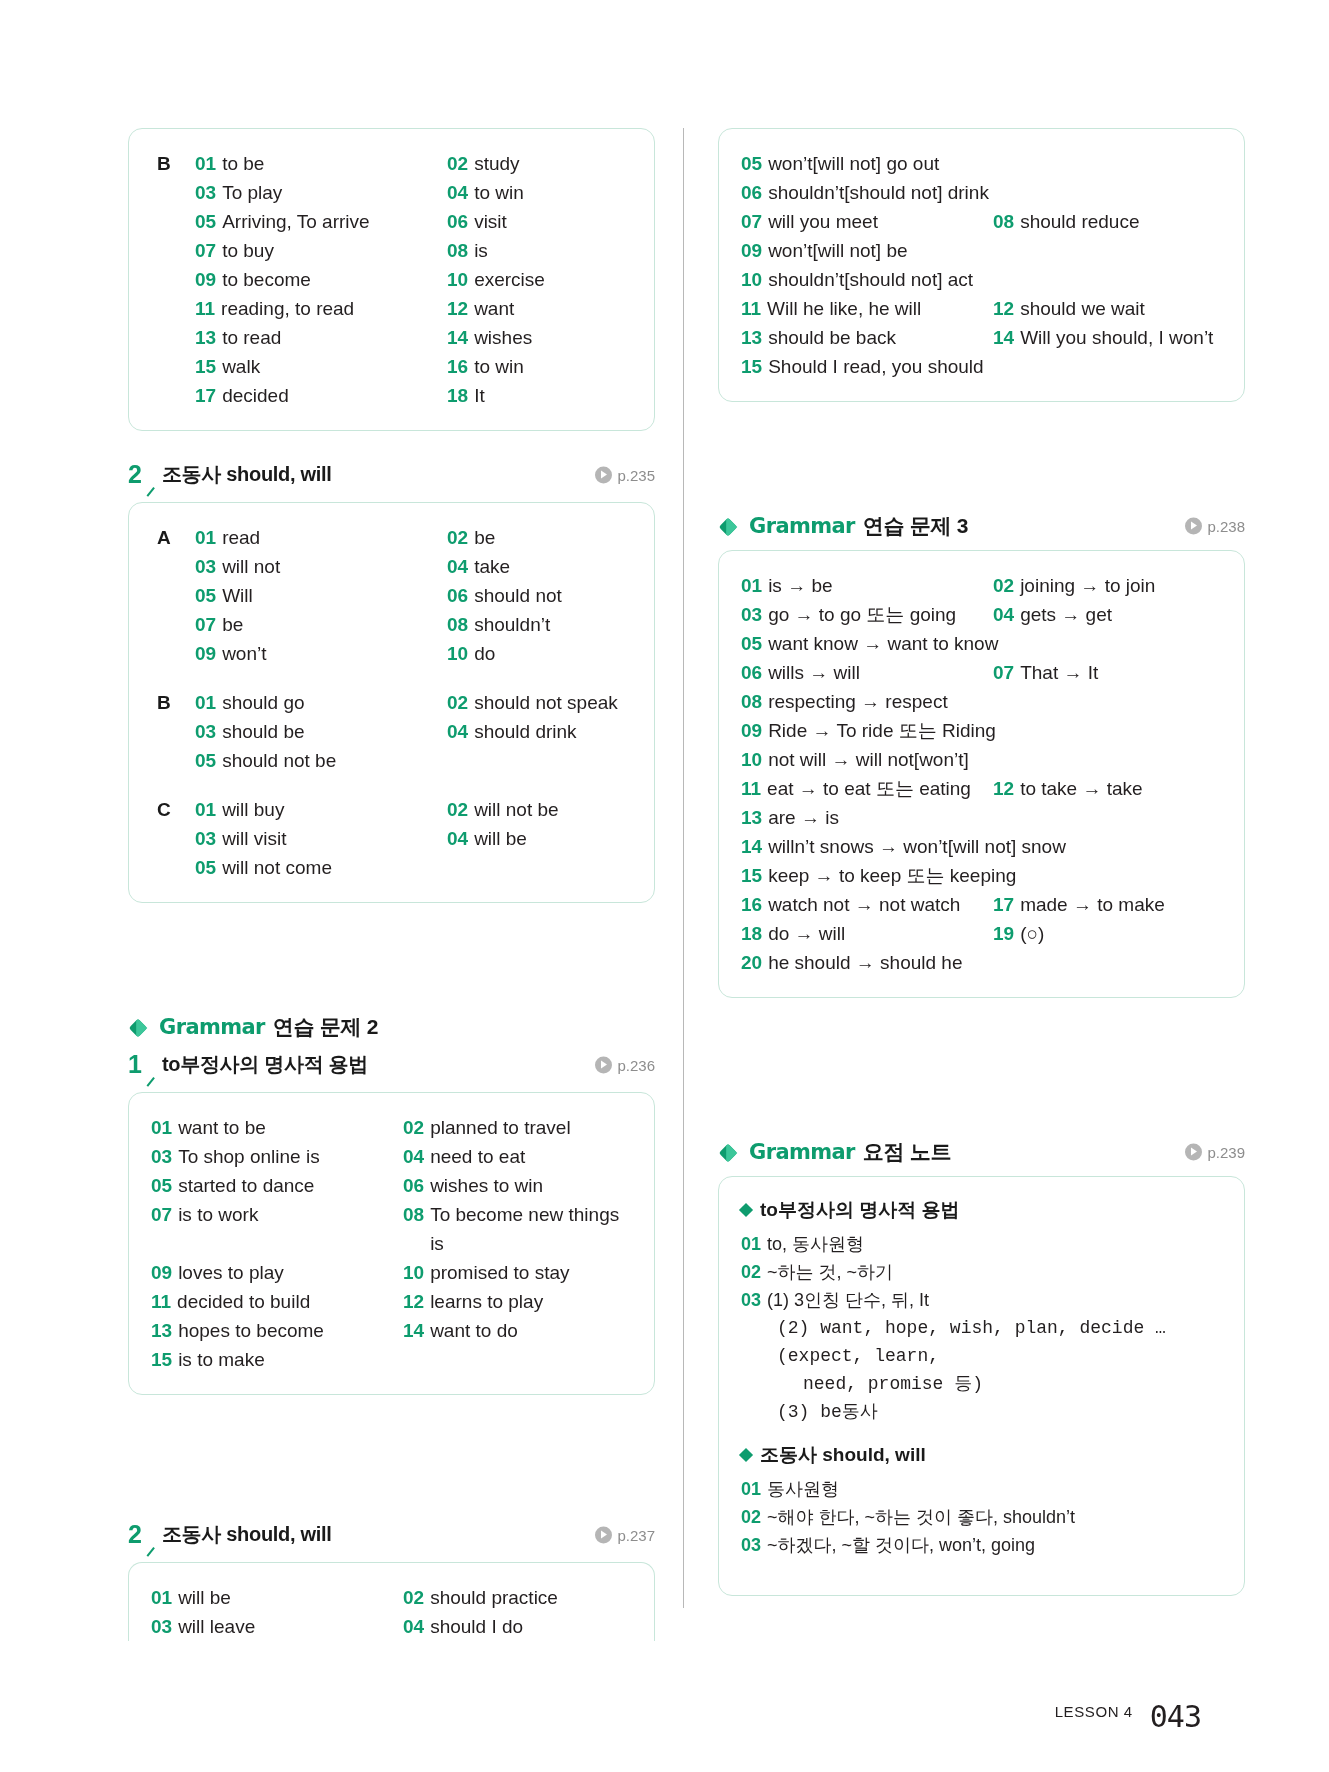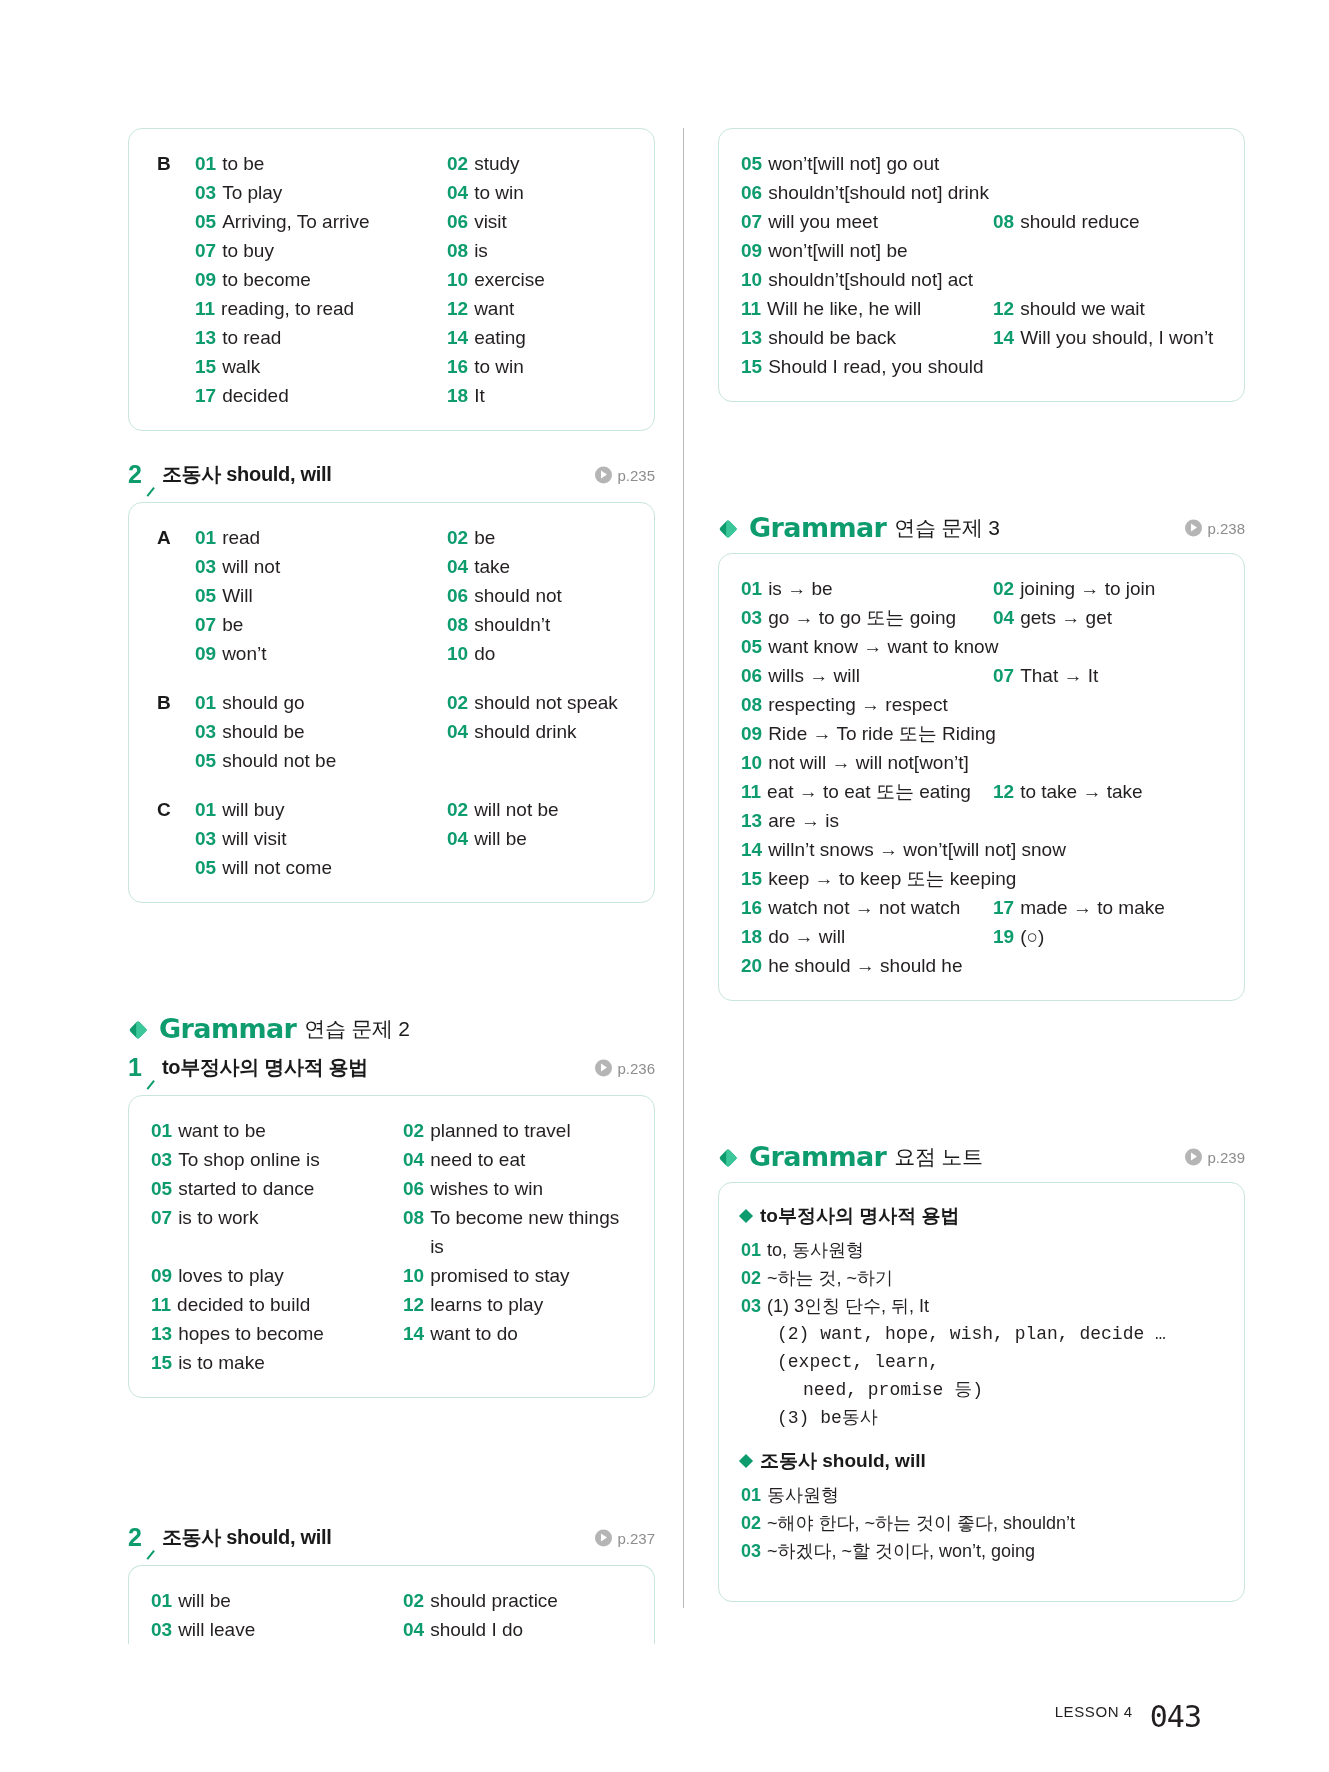--- a/index.html
+++ b/index.html
@@ -137,27 +137,27 @@
     width: 20px;
     height: 20px;
     margin-right: 11px;
     flex: 0 0 20px;
     position: relative;
     top: 1px;
   }
   .gram-word {
     font-family: "DejaVu Sans", sans-serif;
     font-weight: bold;
-    font-size: 27px;
+    font-size: 21px;
     color: #0e9c6e;
     letter-spacing: -0.6px;
     margin-right: 8px;
   }
   .gram-sub {
-    font-weight: normal;
+    font-weight: bold;
     font-size: 21px;
     color: #1a1a1a;
     letter-spacing: -0.3px;
   }
 
   
   .pref {
     position: absolute;
     right: 0;
     display: flex;
@@ -317,21 +317,21 @@
                   <span class="txt">want</span>
                 </div>
               </div>
               <div class="ln">
                 <div class="cell c1">
                   <span class="num">13</span>
                   <span class="txt">to read</span>
                 </div>
                 <div class="cell c2">
                   <span class="num">14</span>
-                  <span class="txt">eating</span>
+                  <span class="txt">wishes</span>
                 </div>
               </div>
               <div class="ln">
                 <div class="cell c1">
                   <span class="num">15</span>
                   <span class="txt">walk</span>
                 </div>
                 <div class="cell c2">
                   <span class="num">16</span>
                   <span class="txt">to win</span>

